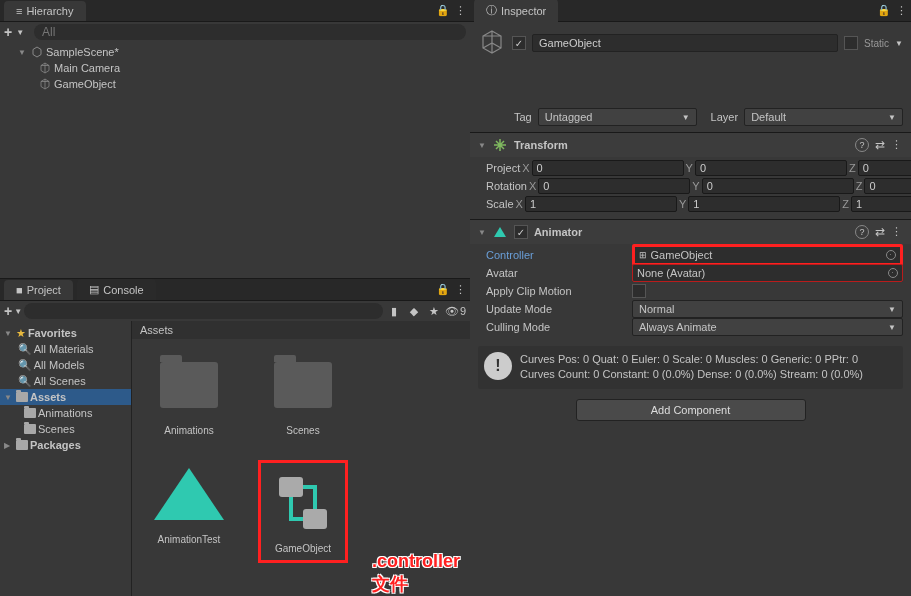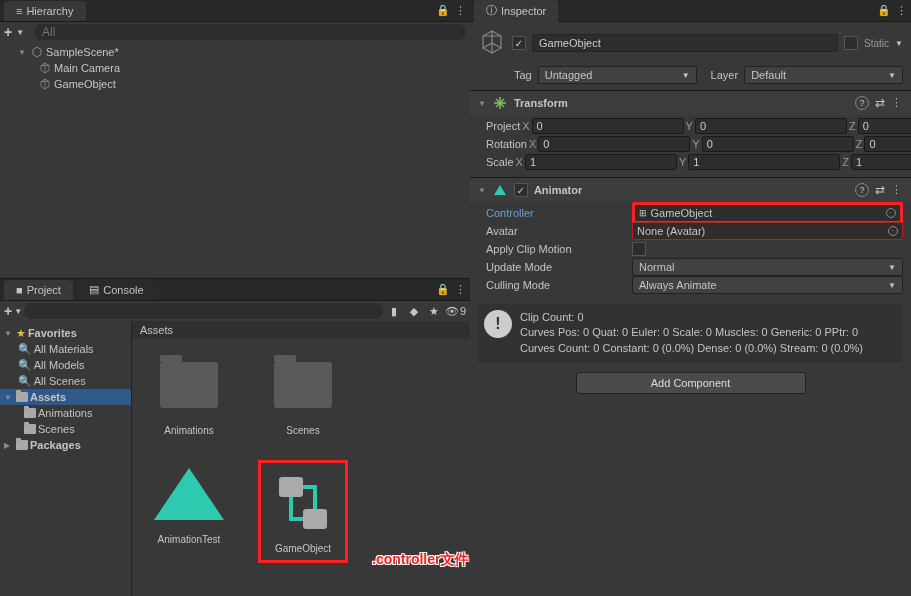--- a/index.html
+++ b/index.html
@@ -38,29 +38,29 @@
 .proj-header{background:#303030;padding:3px 8px;font-size:11px;}
 .asset-grid{display:flex;flex-wrap:wrap;padding:12px;gap:24px;}
 .asset-item{width:90px;display:flex;flex-direction:column;align-items:center;gap:6px;}
 .asset-thumb{width:68px;height:68px;display:flex;align-items:center;justify-content:center;}
 .big-folder{width:58px;height:46px;background:#5a5a5a;border-radius:3px;position:relative;}
 .big-folder::before{content:"";position:absolute;top:-7px;left:0;width:22px;height:7px;background:#5a5a5a;border-radius:2px 2px 0 0;}
 .asset-label{font-size:10px;text-align:center;}
 .triangle{width:0;height:0;border-left:35px solid transparent;border-right:35px solid transparent;border-bottom:52px solid #2fc9b0;}
 .highlight-box{border:3px solid #ff2020;padding:6px;}
 .controller-svg{width:68px;height:68px;}
-.annotation{color:#ff2020;font-weight:bold;font-size:14px;position:absolute;text-shadow:-1px -1px 0 #fff,1px -1px 0 #fff,-1px 1px 0 #fff,1px 1px 0 #fff;}
+.annotation{color:#ff2020;font-weight:bold;font-size:18px;position:absolute;text-shadow:-1px -1px 0 #fff,1px -1px 0 #fff,-1px 1px 0 #fff,1px 1px 0 #fff;}
 .inspector-body{padding:0;}
 .insp-header{display:flex;align-items:center;padding:6px 8px;gap:6px;background:#383838;}
 .cube-big svg{width:28px;height:28px;}
 .insp-name-input{flex:1;background:#2d2d2d;border:1px solid #222;border-radius:2px;padding:2px 6px;color:#ccc;}
 .static-label{color:#999;font-size:10px;}
 .chk{width:14px;height:14px;background:#2d2d2d;border:1px solid #555;display:inline-flex;align-items:center;justify-content:center;}
 .chk.checked::after{content:"✓";font-size:10px;color:#ccc;}
-.insp-row2{display:flex;align-items:center;padding:2px 8px 6px 44px;gap:6px;}
+.insp-row2{display:flex;align-items:center;padding:2px 8px 6px 44px;gap:6px;margin-top:42px;}
 .dd-field{flex:1;background:#414141;border:1px solid #222;border-radius:2px;padding:2px 6px;display:flex;align-items:center;justify-content:space-between;}
 .component{border-top:1px solid #191919;}
 .comp-header{display:flex;align-items:center;padding:4px 8px;gap:6px;background:#3c3c3c;}
 .comp-toggle{font-size:8px;color:#888;}
 .comp-icon{width:16px;height:16px;}
 .comp-title{font-weight:bold;flex:1;}
 .comp-actions{display:flex;gap:6px;}
 .help-icon{width:14px;height:14px;border:1px solid #888;border-radius:50%;display:inline-flex;align-items:center;justify-content:center;font-size:9px;}
 .comp-body{padding:2px 8px 6px 8px;}
 .prop-row{display:flex;align-items:center;height:18px;gap:2px;}
@@ -355,21 +355,20 @@
               <span class="prop-label">Culling Mode</span>
         <div class="dd-field" style="flex:1">
                 <span>Always Animate</span>
                 <span class="dd-arrow">▼</span>
               </div>
       </div>
     </div>
     <div class="info-box">
       <div class="info-icon">!</div>
       <div class="info-text">
-        <div>Clip Count: 0</div>
         <div>Curves Pos: 0 Quat: 0 Euler: 0 Scale: 0 Muscles: 0 Generic: 0 PPtr: 0</div>
         <div>Curves Count: 0 Constant: 0 (0.0%) Dense: 0 (0.0%) Stream: 0 (0.0%)</div>
       </div>
     </div>
   </div>
 
   <button class="add-comp-btn">Add Component</button>
 </div>
 </div>
 

